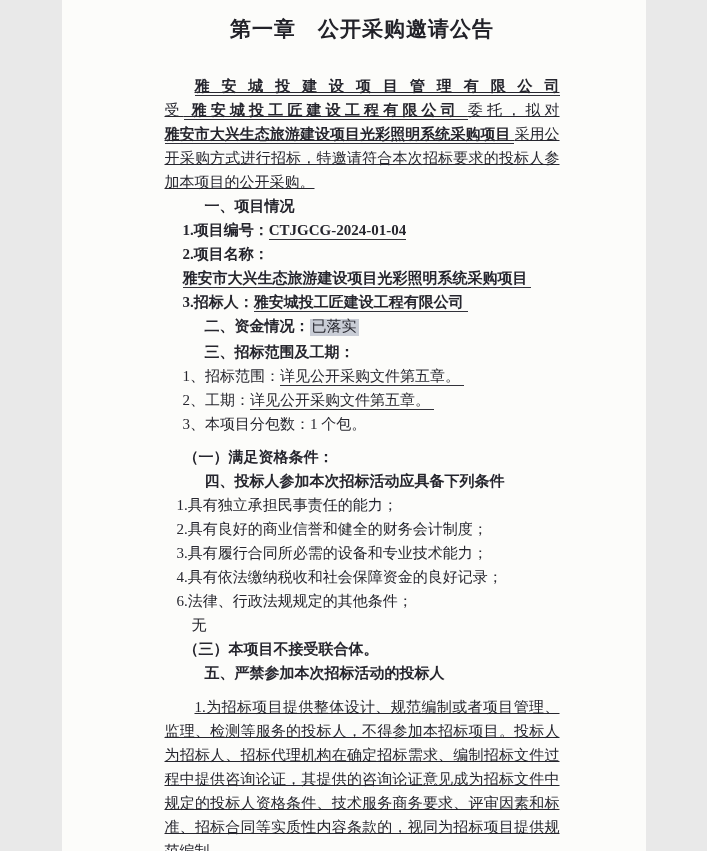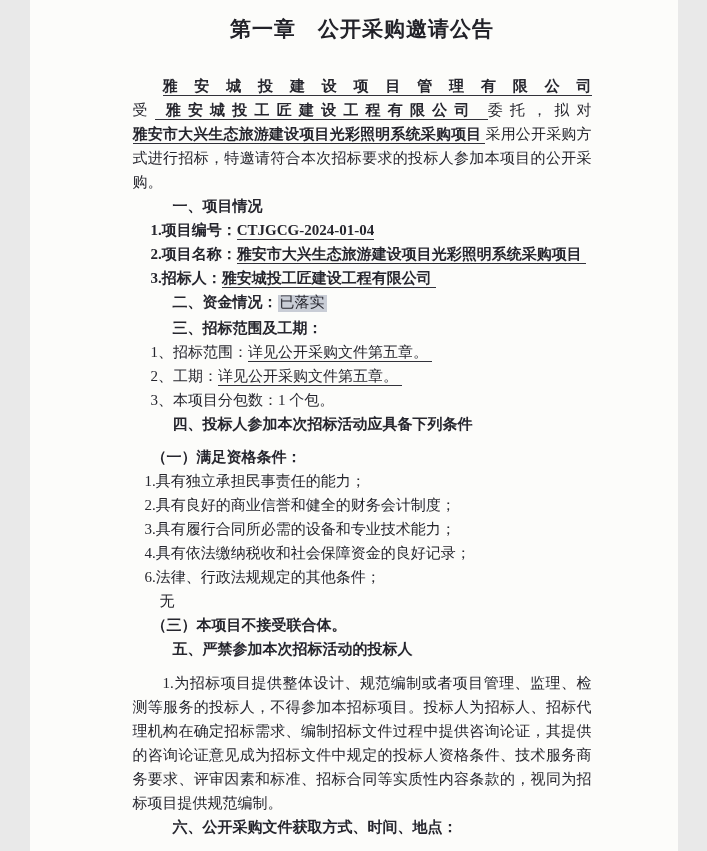--- a/index.html
+++ b/index.html
@@ -1,38 +1,38 @@
 <!DOCTYPE html>
 <html lang="zh"><head>
 <meta charset="utf-8">
 <style>
   html,body{margin:0;padding:0;background:#e9e9e9;}
   .page{
     position:relative;
-    width:648px;height:851px;
+    width:584px;height:851px;
     margin:0 auto;
     background:#fcfcfa;
     color:#26262e;
     font-family:"Liberation Serif","DejaVu Serif",serif;
     font-size:15px;
     overflow:hidden;
     box-sizing:border-box;
     padding:14px 86px 10px 103px;
   }
   .title{
     margin:0 0 30px 0;
     text-align:center;
     font-size:21px;
     font-weight:bold;
     line-height:30px;
     letter-spacing:1px;
     color:#222229;
   }
   .line{line-height:24px;}
-  .para{line-height:24px;text-align:justify;text-indent:2em;margin:0;}
+  .para{line-height:24px;text-align:justify;text-indent:2em;margin:0;text-decoration:underline;}
   .bold{font-weight:bold;}
   .u{border-bottom:1px solid #32323a;padding-bottom:1px;}
   .h1i{margin-left:40px;font-weight:bold;}
   .itm{margin-left:18px;}
   .itm .lbl{font-weight:bold;}
   .sub{margin-left:19px;font-weight:bold;}
   .qual{margin-left:12px;}
   .none-val{margin-left:27px;}
   .gap-top{margin-top:9px;}
   .p5{margin-top:10px;}
@@ -60,23 +60,23 @@
   <div class="line h1i"><span>二、资金情况：</span><span class="hl" style="font-weight:normal;">已落实</span></div>
 
   <div class="line h1i">三、招标范围及工期：</div>
 
   <div class="line itm"><span>1、招标范围：</span><span class="u nbsp">详见公开采购文件第五章。&nbsp;</span></div>
 
   <div class="line itm"><span>2、工期：</span><span class="u nbsp">详见公开采购文件第五章。&nbsp;</span></div>
 
   <div class="line itm">3、本项目分包数：1 个包。</div>
 
+  <div class="line sub gap-top">（一）满足资格条件：</div>
+
   <div class="line h1i">四、投标人参加本次招标活动应具备下列条件</div>
-
-  <div class="line sub gap-top">（一）满足资格条件：</div>
 
   <div class="line qual">1.具有独立承担民事责任的能力；</div>
   <div class="line qual">2.具有良好的商业信誉和健全的财务会计制度；</div>
   <div class="line qual">3.具有履行合同所必需的设备和专业技术能力；</div>
   <div class="line qual">4.具有依法缴纳税收和社会保障资金的良好记录；</div>
   <div class="line qual">6.法律、行政法规规定的其他条件；</div>
 
   <div class="line none-val">无</div>
   <div class="line sub">（三）本项目不接受联合体。</div>
 

